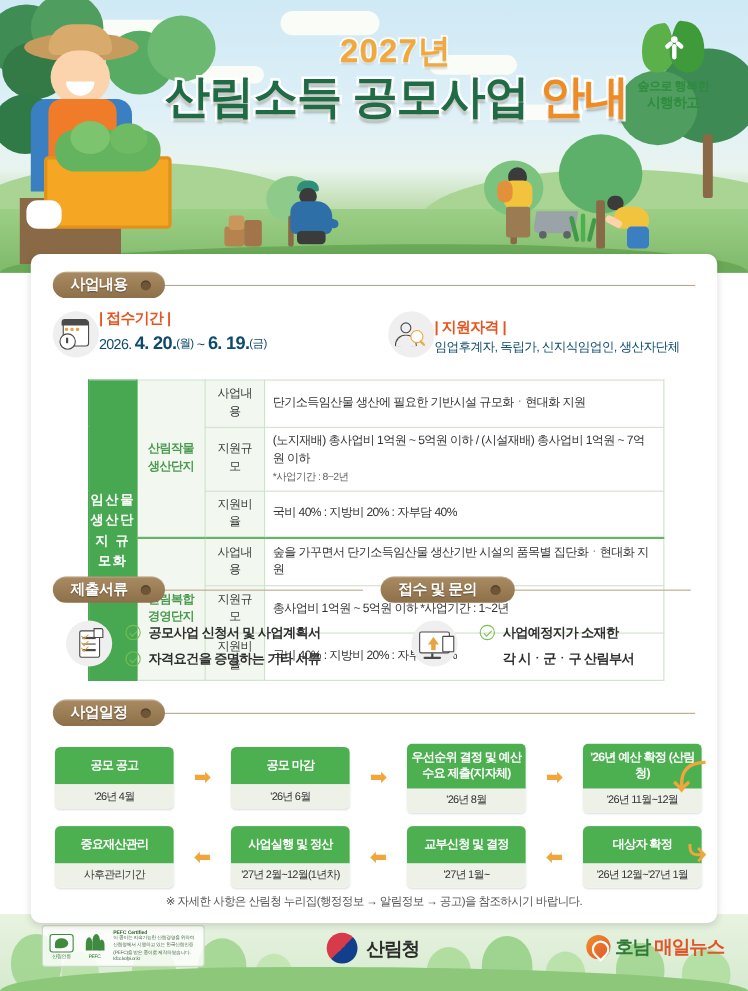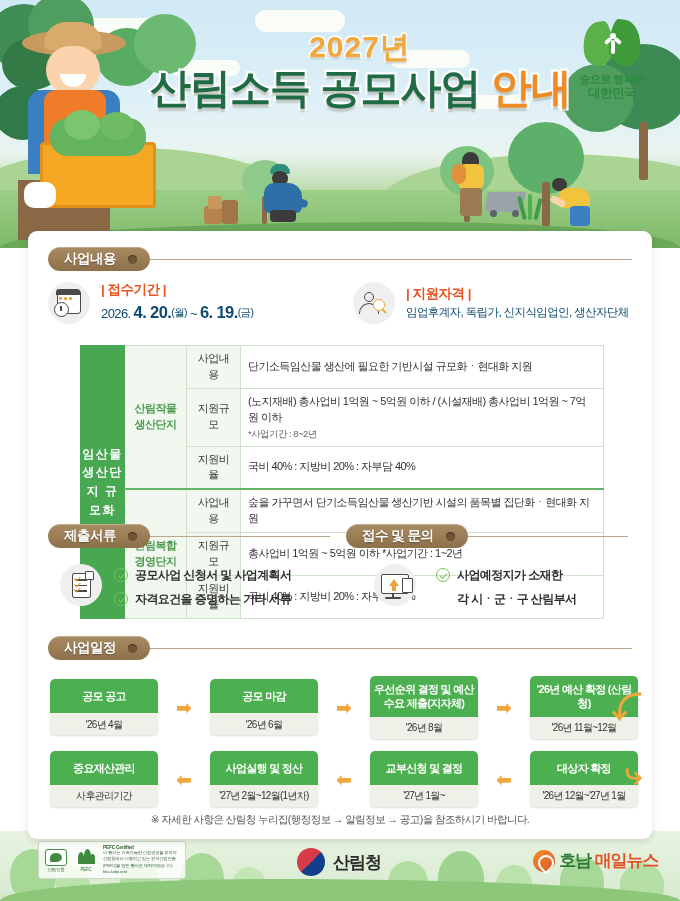--- a/index.html
+++ b/index.html
@@ -115,21 +115,21 @@
     white-space: nowrap;
   }
   .sec-pill .dot {
     width: 9px; height: 9px; border-radius: 50%;
     background: #6e5536; box-shadow: inset 0 1px 1px rgba(0,0,0,.4);
   }
   .sec-line { flex: 1; height: 1px; background: #b9a78c; margin-left: -2px; }
 
   
   .info-row { position: absolute; left: 20px; top: 50px; width: 588px; display: flex; }
-  .info-item { display: flex; align-items: center; gap: 11px; }
+  .info-item { display: flex; align-items: flex-end; }
   .icon-circle {
     width: 42px; height: 42px; border-radius: 50%; background: #efefef;
     flex: 0 0 42px; position: relative;
   }
   .info-label {
     font-size: 13.5px; font-weight: bold; color: #e8541f; letter-spacing: -.5px;
     line-height: 1.35; white-space: nowrap;
   }
   .info-value {
     font-size: 13px; color: #0c4a6e; letter-spacing: -.6px; line-height: 1.5;
@@ -406,21 +406,21 @@
         <div class="fl-l"></div>
           <div class="fl-r"></div>
         <div class="fl-person">
             <div class="head"></div>
             <div class="body"></div>
             <div class="arm-l"></div>
             <div class="arm-r"></div>
           </div>
       </div>
       <div class="fl-text1">숲으로 행복한</div>
-      <div class="fl-text2">대한민국</div>
+      <div class="fl-text2">시행하고</div>
     </div>
   </div>
 
   <div class="card">
 
     <div class="sec" style="position:absolute;left:20px;top:16px;width:584px;">
       <div class="sec-pill">
         <span class="lbl">사업내용</span>
         <span class="dot"></span>
       </div>

